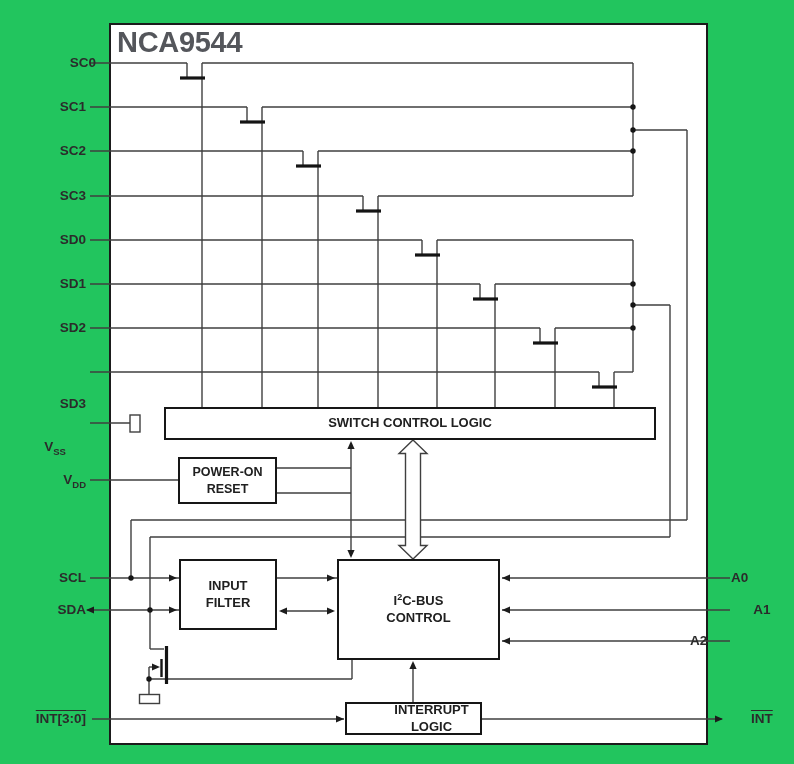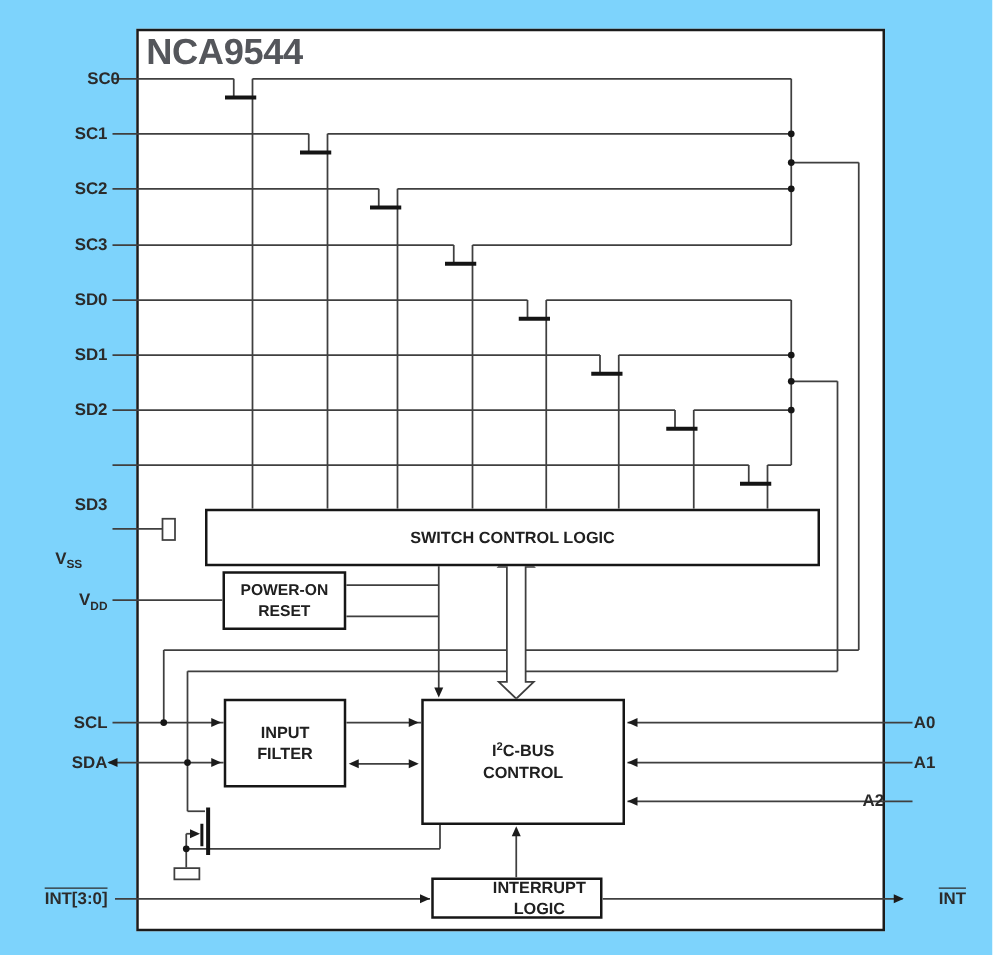--- a/index.html
+++ b/index.html
@@ -1,16 +1,16 @@
 <!DOCTYPE html>
 <html><head>
 <meta charset="utf-8">
 <style>
   html,body{margin:0;padding:0;background:#fff;}
-  .stage{position:relative;width:794px;height:764px;background:#7dd3fc;overflow:hidden;
+  .stage{position:relative;width:794px;height:764px;background:#22c55e;overflow:hidden;
          font-family:"Liberation Sans",sans-serif;}
   .outer{position:absolute;left:109px;top:23px;width:599px;height:722px;
          border:2.5px solid #1b1b1b;box-sizing:border-box;background:#fff;}
   .title{position:absolute;left:117px;top:26px;font-size:29px;font-weight:600;
          color:#54565b;letter-spacing:-0.3px;}
   svg.wires{position:absolute;left:0;top:0;pointer-events:none;}
   .blk{position:absolute;box-sizing:border-box;border:2.5px solid #161616;background:#fff;
        display:flex;flex-direction:column;align-items:center;justify-content:center;
        font-size:13px;font-weight:600;color:#202020;line-height:1.3;text-align:center;}
   .blk sup{font-size:9px;line-height:0;}
@@ -174,21 +174,21 @@
       <polygon points="502,578 510,574.4 510,581.6"></polygon>
       <polygon points="502,610 510,606.4 510,613.6"></polygon>
       <polygon points="502,641 510,637.4 510,644.6"></polygon>
       <polygon points="344,719 336,715.4 336,722.6"></polygon>
       <polygon points="413,661 409.4,669 416.6,669"></polygon>
       <polygon points="723,719 715,715.4 715,722.6"></polygon>
       <polygon points="160,667 152,663.4 152,670.6"></polygon>
     </g>
   </svg>
 
-  <div class="blk" style="left:164px;top:407px;width:492px;height:46px;">
+  <div class="blk" style="left:164px;top:407px;width:492px;height:33px;">
     <span>SWITCH CONTROL LOGIC</span>
   </div>
 
   <div class="blk" style="left:179px;top:559px;width:98px;height:71px;">
     <span>INPUT</span>
     <span>FILTER</span>
   </div>
 
   <div class="blk" style="left:178px;top:457px;width:99px;height:47px;font-size:12.5px;">
     <span>POWER-ON</span>
@@ -212,17 +212,17 @@
   <div class="pin l" style="left:24px;top:276px;">SD1</div>
   <div class="pin l" style="left:24px;top:320px;">SD2</div>
   <div class="pin l" style="left:24px;top:364px;margin-top:32px;">SD3</div>
   <div class="pin l" style="left:24px;top:439px;text-align:center;"><span>V</span><sub>SS</sub></div>
   <div class="pin l" style="left:24px;top:472px;"><span>V</span><sub>DD</sub></div>
   <div class="pin l" style="left:24px;top:570px;">SCL</div>
   <div class="pin l" style="left:24px;top:602px;">SDA</div>
   <div class="pin l ov" style="left:24px;top:711px;">INT[3:0]</div>
 
   <div class="pin r" style="left:731px;top:570px;">A0</div>
-  <div class="pin r" style="left:731px;top:602px;">A1</div>
+  <div class="pin r" style="left:731px;top:602px;text-align:center;">A1</div>
   <div class="pin r" style="left:690px;top:633px;">A2</div>
   <div class="pin r ov" style="left:731px;top:711px;margin-left:20px;">INT</div>
 
 </div>
 
 </body></html>

